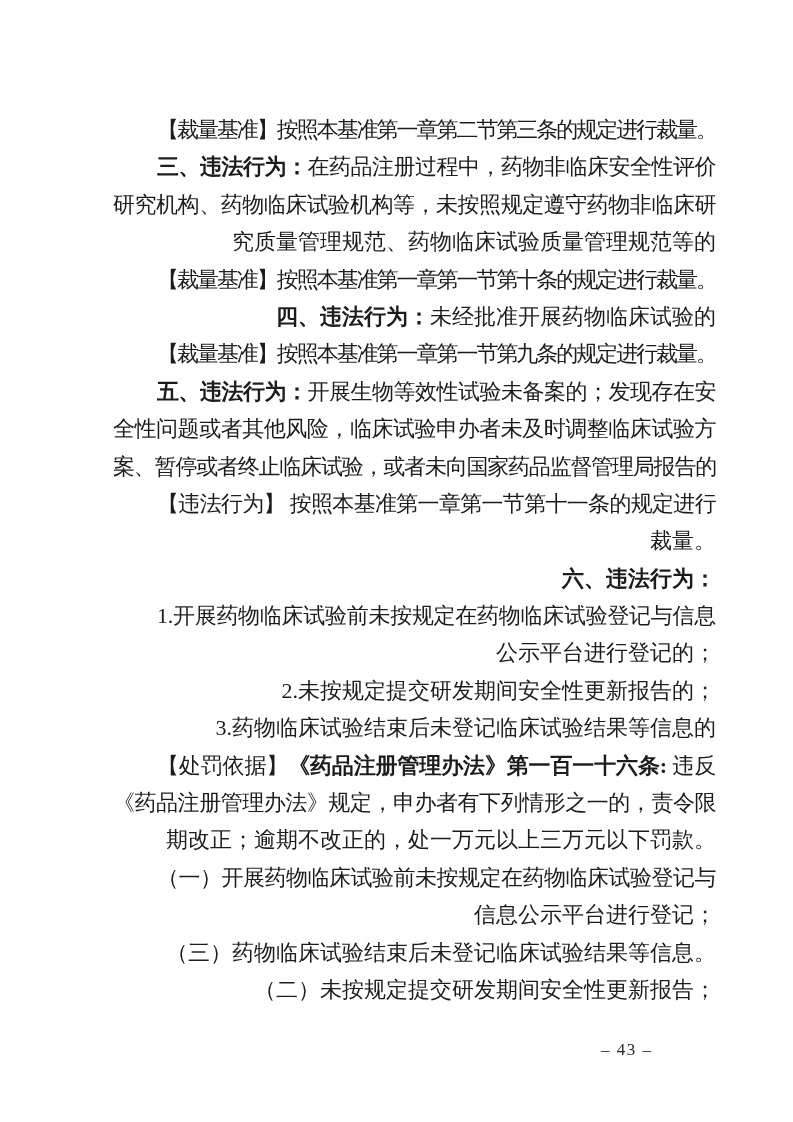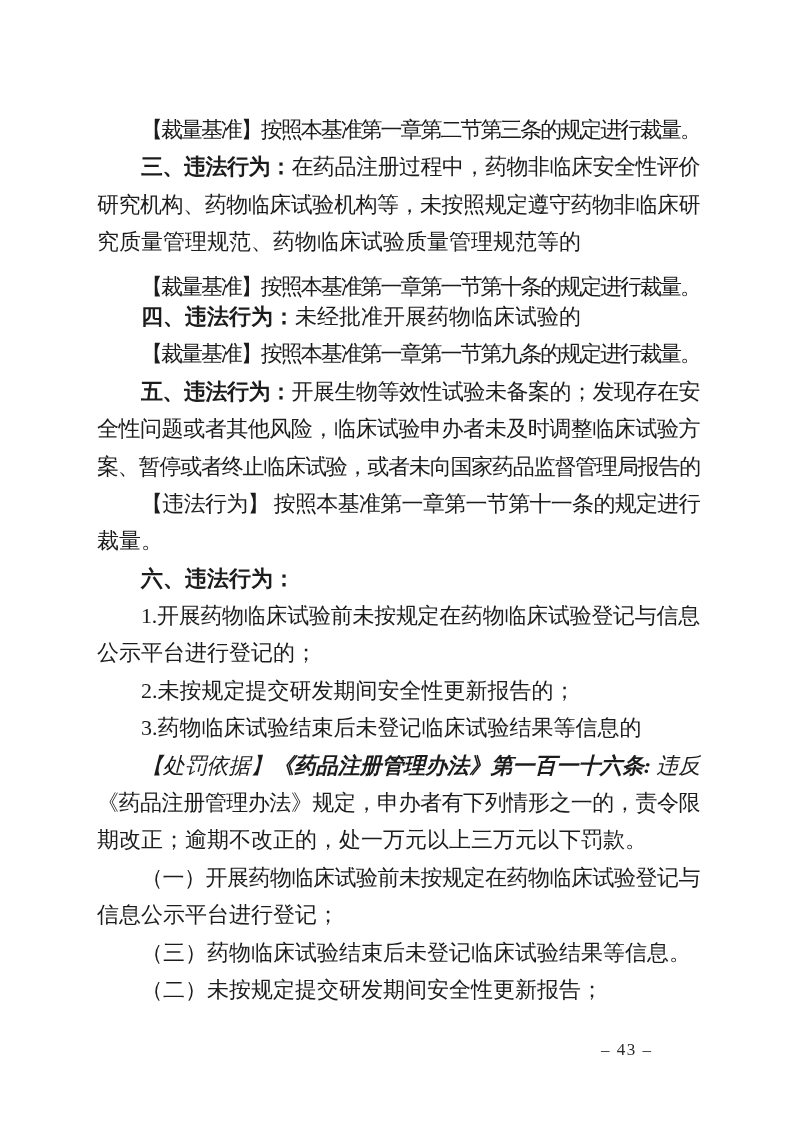--- a/index.html
+++ b/index.html
@@ -1,21 +1,21 @@
 <!DOCTYPE html>
 <html><head>
 <meta charset="utf-8">
 <style>
   html,body{margin:0;padding:0;background:#e8e8e8;}
   .page{
     position:relative;width:793px;height:1122px;background:#ffffff;
     font-family:"Liberation Serif","DejaVu Serif",serif;color:#1c1c1c;
     overflow:hidden;margin:0 auto;
   }
-  .content{position:absolute;left:97px;top:111px;width:603px;}
+  .content{position:absolute;left:113px;top:111px;width:603px;text-align:right;}
   .line{height:37.4px;line-height:37.4px;white-space:nowrap;font-size:22px;}
   .line.indent{padding-left:44px;}
   .ls{display:inline-block;white-space:nowrap;}
   .seg-body{font-family:"Liberation Serif","DejaVu Serif",serif;font-weight:400;}
   .seg-heading{font-family:Liberation Mono, monospace;font-weight:700;margin-top:24px;}
   .seg-bold-law{font-family:"Liberation Serif","DejaVu Serif",serif;font-weight:700;}
   .footer{
     position:absolute;top:1040px;left:601px;width:130px;text-align:left;
     font-size:17px;letter-spacing:1.5px;color:#2a2a2a;
     font-family:"Liberation Serif","DejaVu Serif",serif;
@@ -23,34 +23,34 @@
 </style>
 </head>
 <body>
 
 <div class="page">
   <div class="content">
       <div class="line indent"><span class="ls" style="letter-spacing: -2.03571px;"><span class="seg-body">【裁量基准】按照本基准第一章第二节第三条的规定进行裁量。</span></span></div>
       <div class="line indent"><span class="ls" style="letter-spacing: -0.5px;"><span class="seg-heading">三、违法行为：</span><span class="seg-body">在药品注册过程中，药物非临床安全性评价</span></span></div>
       <div class="line"><span class="ls" style="letter-spacing: -0.464286px;"><span class="seg-body">研究机构、药物临床试验机构等，未按照规定遵守药物非临床研</span></span></div>
       <div class="line"><span class="ls"><span class="seg-body">究质量管理规范、药物临床试验质量管理规范等的</span></span></div>
-      <div class="line indent"><span class="ls" style="letter-spacing: -2.03571px; margin-top: 7px;"><span class="seg-body">【裁量基准】按照本基准第一章第一节第十条的规定进行裁量。</span></span></div>
+      <div class="line indent"><span class="ls" style="letter-spacing: -2.03571px;"><span class="seg-body">【裁量基准】按照本基准第一章第一节第十条的规定进行裁量。</span></span></div>
       <div class="line indent"><span class="ls"><span class="seg-heading">四、违法行为：</span><span class="seg-body">未经批准开展药物临床试验的</span></span></div>
       <div class="line indent"><span class="ls" style="letter-spacing: -2.03571px;"><span class="seg-body">【裁量基准】按照本基准第一章第一节第九条的规定进行裁量。</span></span></div>
       <div class="line indent"><span class="ls" style="letter-spacing: -0.5px;"><span class="seg-heading">五、违法行为：</span><span class="seg-body">开展生物等效性试验未备案的；发现存在安</span></span></div>
       <div class="line"><span class="ls" style="letter-spacing: -0.464286px;"><span class="seg-body">全性问题或者其他风险，临床试验申办者未及时调整临床试验方</span></span></div>
       <div class="line"><span class="ls" style="letter-spacing: -1.2069px;"><span class="seg-body">案、暂停或者终止临床试验，或者未向国家药品监督管理局报告的</span></span></div>
       <div class="line indent"><span class="ls" style="letter-spacing: -0.685185px;"><span class="seg-body">【违法行为】 按照本基准第一章第一节第十一条的规定进行</span></span></div>
       <div class="line"><span class="ls"><span class="seg-body">裁量。</span></span></div>
       <div class="line indent"><span class="ls"><span class="seg-heading">六、违法行为：</span></span></div>
       <div class="line indent"><span class="ls" style="letter-spacing: -0.277778px;"><span class="seg-body">1.开展药物临床试验前未按规定在药物临床试验登记与信息</span></span></div>
       <div class="line"><span class="ls"><span class="seg-body">公示平台进行登记的；</span></span></div>
       <div class="line indent"><span class="ls"><span class="seg-body">2.未按规定提交研发期间安全性更新报告的；</span></span></div>
       <div class="line indent"><span class="ls"><span class="seg-body">3.药物临床试验结束后未登记临床试验结果等信息的</span></span></div>
-      <div class="line indent"><span class="ls" style="letter-spacing: -0.141782px; font-style: italic;"><span class="seg-body">【处罚依据】</span><span class="seg-bold-law">《药品注册管理办法》第一百一十六条:</span><span class="seg-body"> 违反</span></span></div>
+      <div class="line indent"><span class="ls" style="letter-spacing: -0.141782px;"><span class="seg-body">【处罚依据】</span><span class="seg-bold-law">《药品注册管理办法》第一百一十六条:</span><span class="seg-body"> 违反</span></span></div>
       <div class="line"><span class="ls" style="letter-spacing: -0.464286px;"><span class="seg-body">《药品注册管理办法》规定，申办者有下列情形之一的，责令限</span></span></div>
       <div class="line"><span class="ls"><span class="seg-body">期改正；逾期不改正的，处一万元以上三万元以下罚款。</span></span></div>
       <div class="line indent"><span class="ls" style="letter-spacing: -0.5px;"><span class="seg-body">（一）开展药物临床试验前未按规定在药物临床试验登记与</span></span></div>
       <div class="line"><span class="ls"><span class="seg-body">信息公示平台进行登记；</span></span></div>
       <div class="line indent"><span class="ls"><span class="seg-body">（三）药物临床试验结束后未登记临床试验结果等信息。</span></span></div>
       <div class="line indent"><span class="ls"><span class="seg-body">（二）未按规定提交研发期间安全性更新报告；</span></span></div>
     </div>
   <div class="footer">– 43 –</div>
 </div>
 

